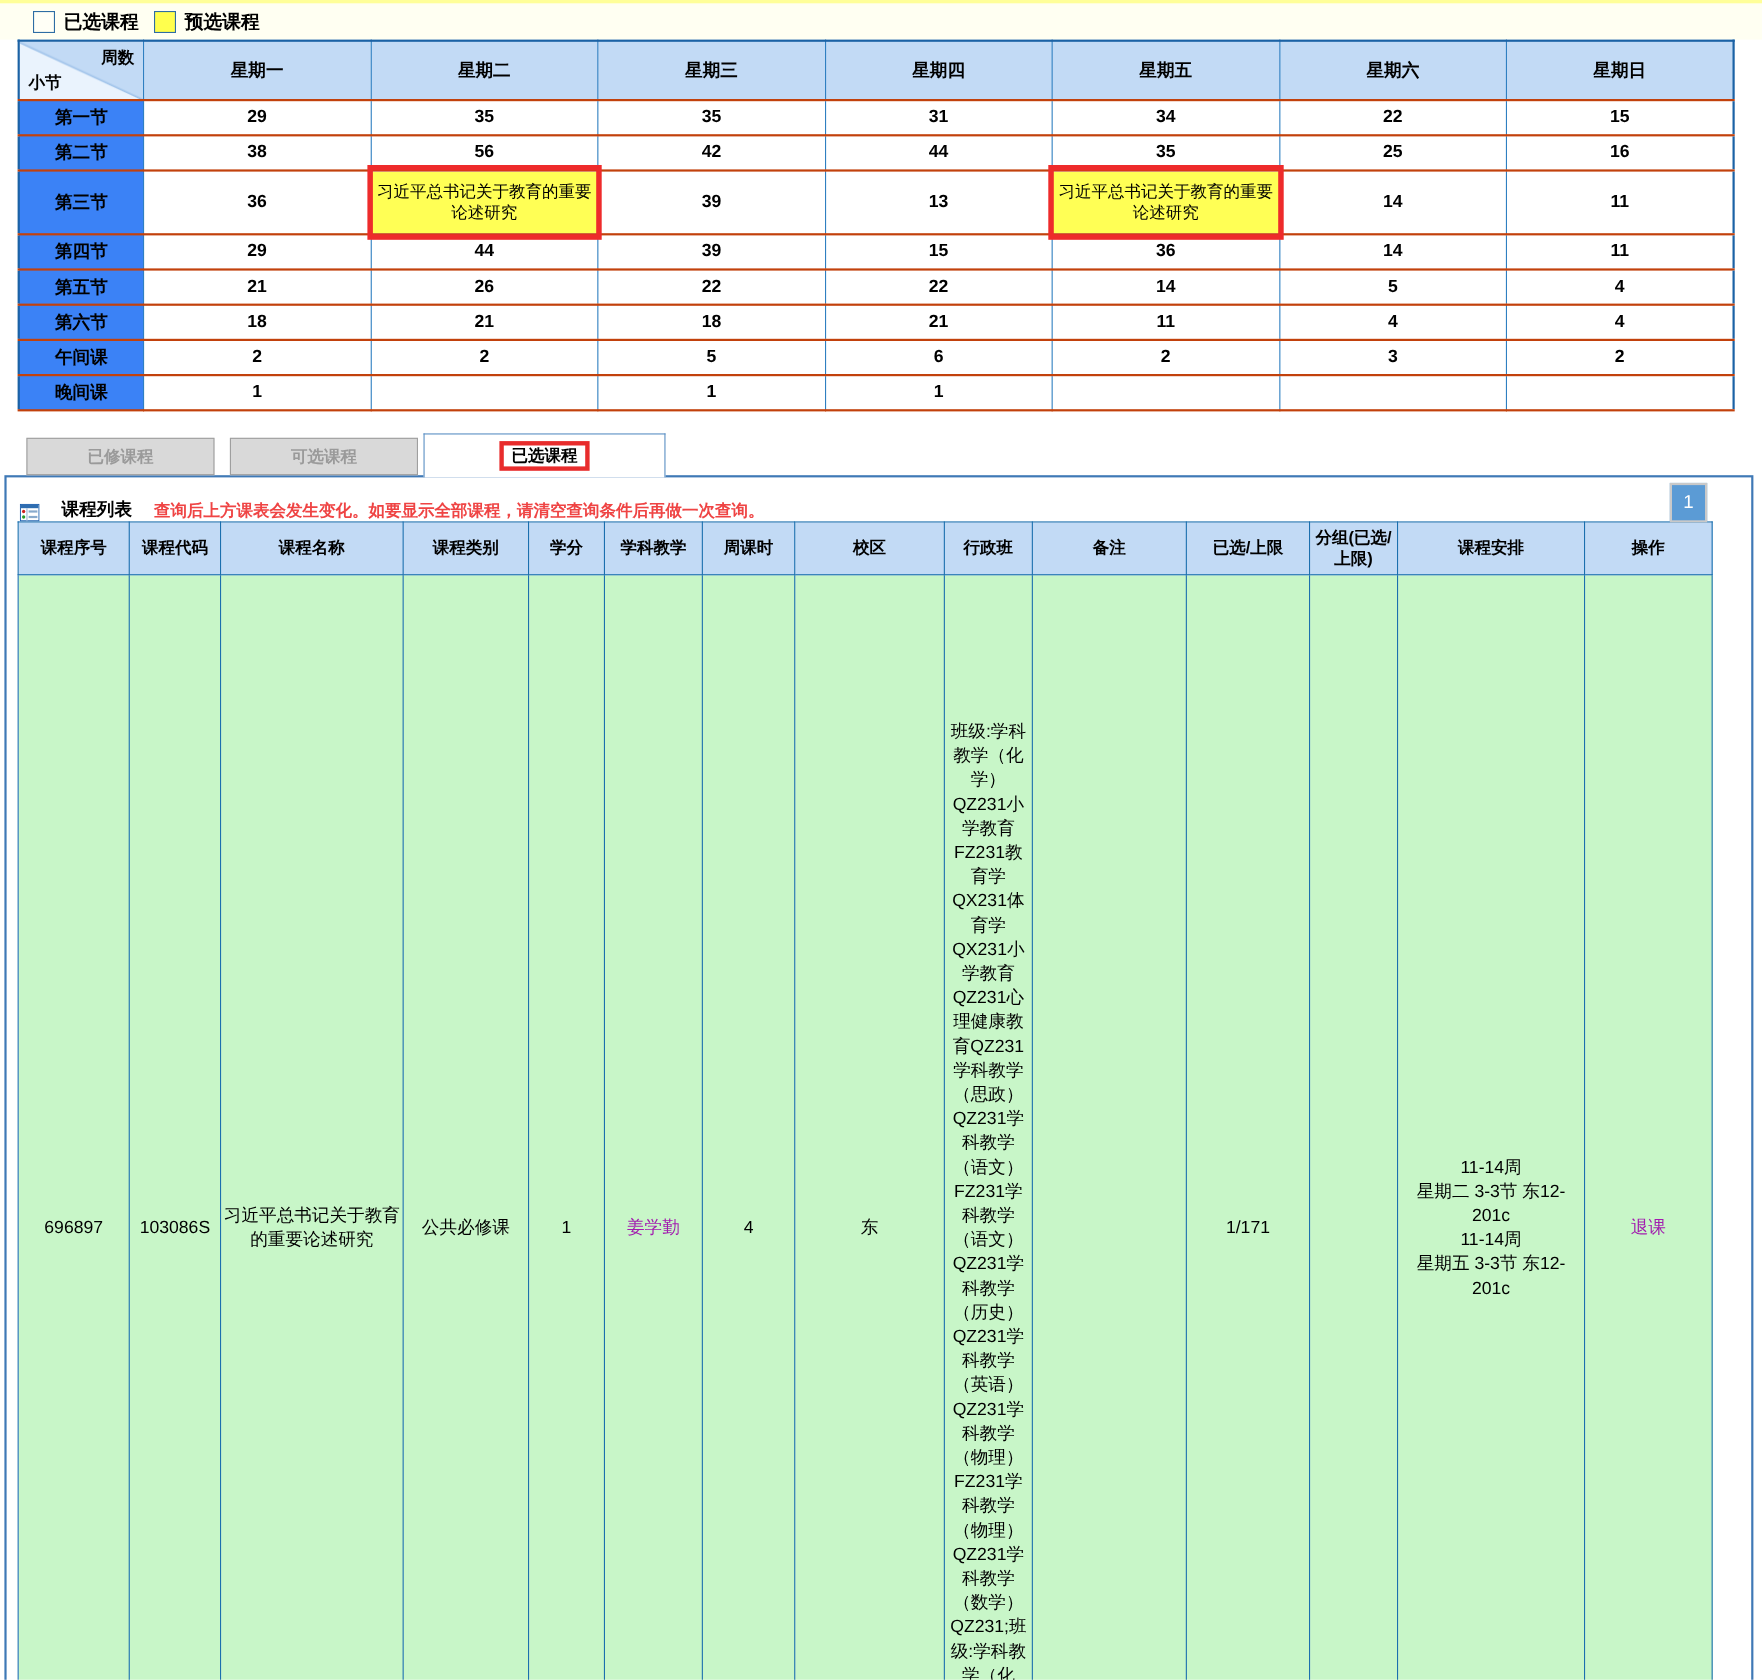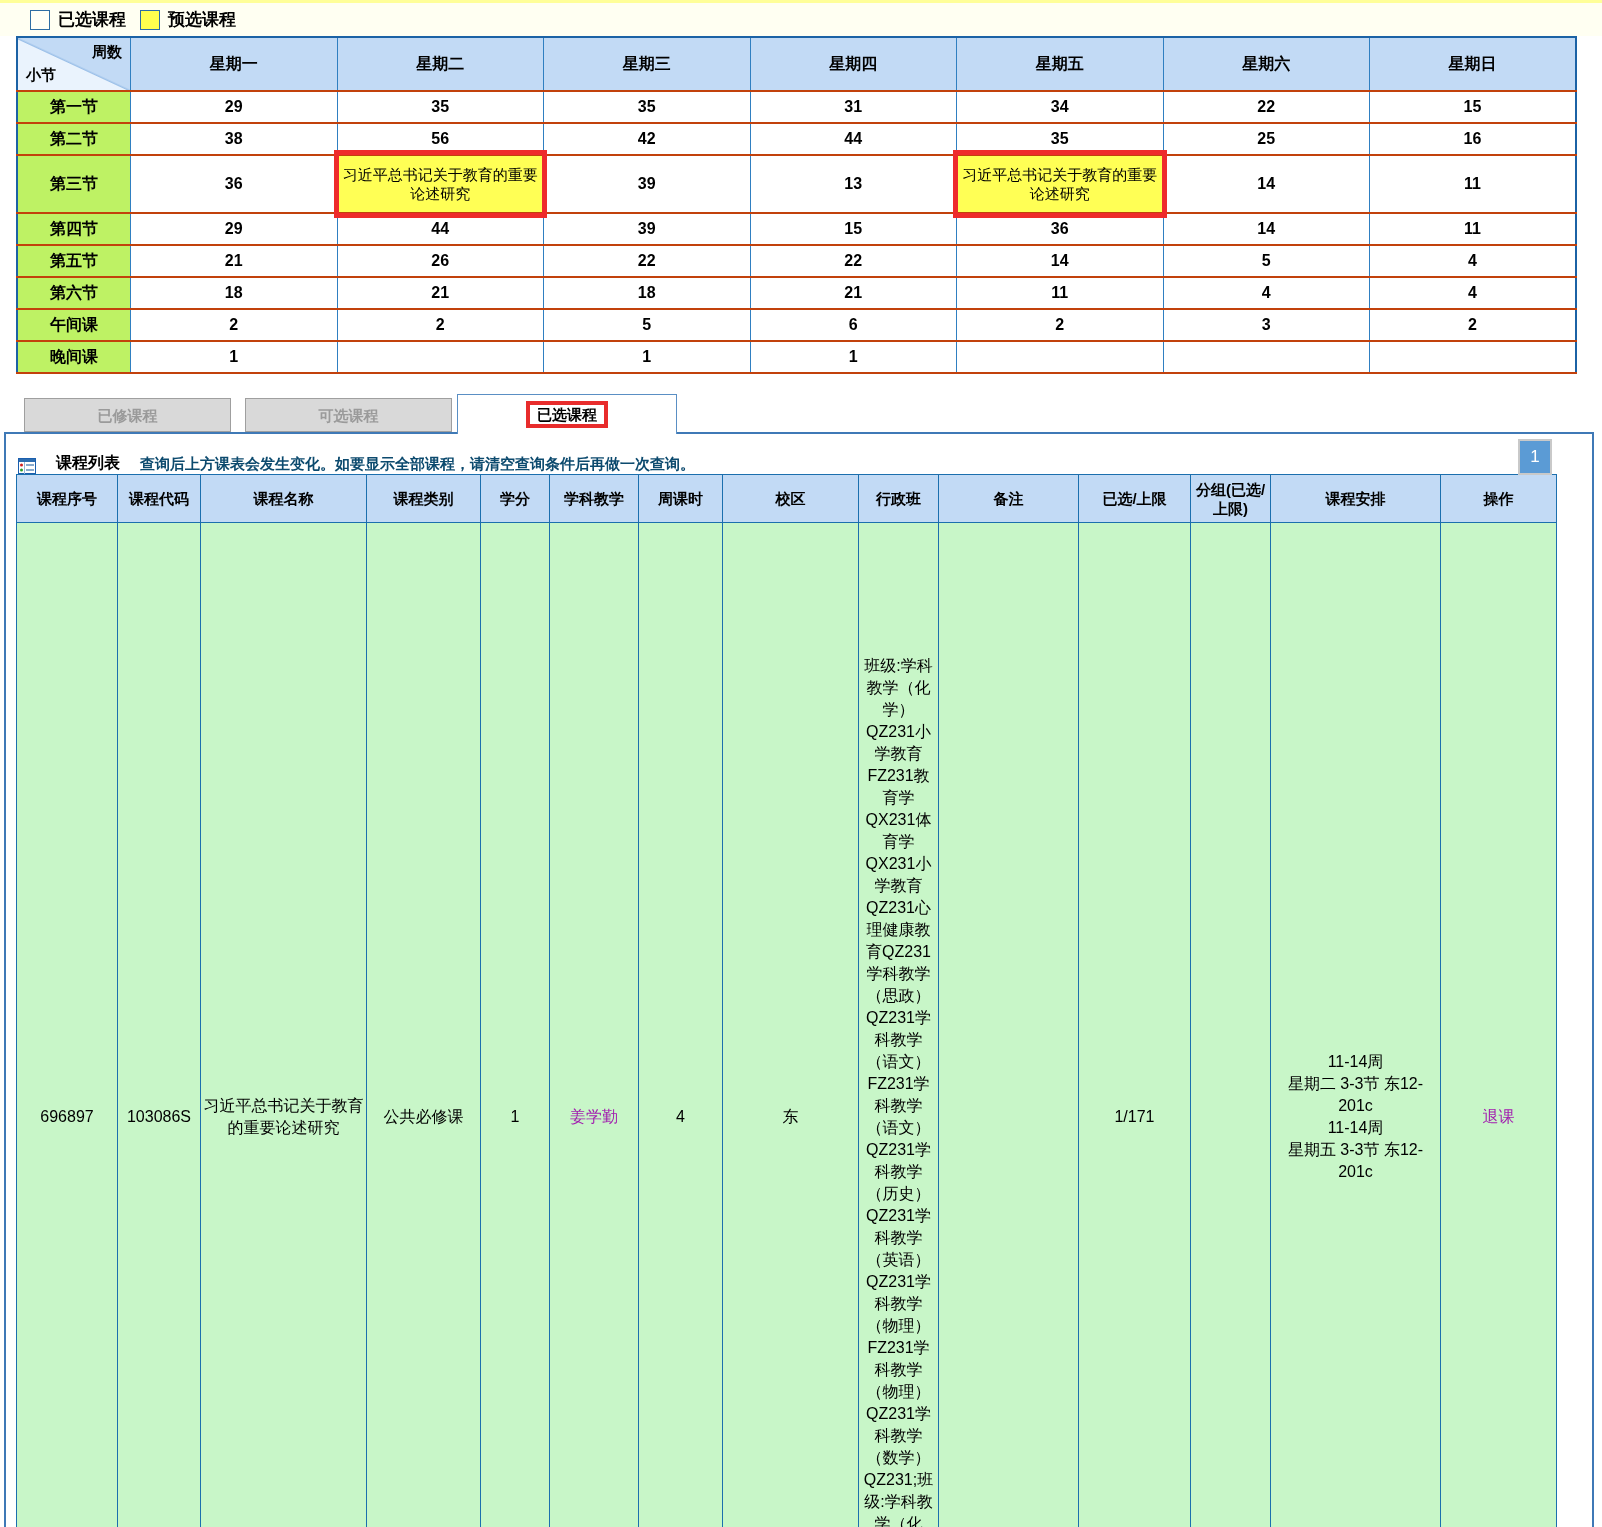--- a/index.html
+++ b/index.html
@@ -25,51 +25,51 @@
     border:1px solid #2f7fc1;text-align:center;vertical-align:middle;padding:0;
   }
   table.timetable tr{border-bottom:2px solid #c2410c;}
   .tt-day{background:#c2daf5;font-size:16px;font-weight:bold;height:52px;}
   .tt-corner{
     width:112px;background:linear-gradient(to top right,#eaf3fd 48%,#9cc0e8 49%,#c2daf5 51%);
     position:relative;height:52px;
   }
   .tt-corner .c-top{position:absolute;top:5px;right:8px;font-size:15px;font-weight:bold;}
   .tt-corner .c-bottom{position:absolute;bottom:5px;left:8px;font-size:15px;font-weight:bold;}
-  .tt-label{background:#bef264;font-size:16px;font-weight:bold;height:30px;margin-left:22px;}
+  .tt-label{background:#3b82f6;font-size:16px;font-weight:bold;height:30px;margin-left:22px;}
   .tt-num{background:#fff;font-size:16px;font-weight:bold;}
   tr.tall td,tr.tall th{height:56px;}
   td.hl-cell{background:#ffff55;position:relative;font-weight:normal;}
   td.hl-cell .hl-text{font-size:15px;font-weight:normal;line-height:19px;padding:2px 4px;position:relative;z-index:1;}
   td.hl-cell::after{
     content:"";position:absolute;left:-4px;right:-4px;top:-6px;bottom:-6px;
     border:5px solid #ee2b2b;pointer-events:none;z-index:2;
   }
   
   .tabs{display:flex;align-items:flex-end;margin:18px 0 0 24px;height:40px;position:relative;z-index:2;}
   .tab{
-    width:207px;height:34px;line-height:34px;text-align:center;
+    width:171px;height:34px;line-height:34px;text-align:center;
     background:#d9d9d9;border:1px solid #9f9f9f;color:#9a9a9a;
     font-size:15px;font-weight:bold;box-sizing:border-box;cursor:pointer;
   }
   .tab.t2{margin-left:14px;}
   .tab.active{
     width:220px;margin-left:5px;height:40px;line-height:40px;background:#fff;color:#000;
     border:1px solid #5a8fc4;border-bottom:none;margin-bottom:-2px;
   }
   .red-box{border:4px solid #e82c2c;padding:1px 7px;}
   
   .panel{
     margin:0 8px 0 4px;border:2px solid #3f79b6;background:#fff;position:relative;
     min-height:1120px;
   }
   .notice-row{height:40px;display:flex;align-items:flex-end;gap:20px;padding-left:12px;}
   .grid-icon{width:18px;height:16px;display:inline-block;}
   .list-title{font-size:16px;font-weight:bold;}
-  .notice{font-size:15px;font-weight:bold;color:#0c4a6e;}
+  .notice{font-size:15px;font-weight:bold;color:#ef4444;}
   .page-badge{
     position:absolute;top:5px;right:40px;width:30px;height:32px;line-height:32px;
     background:#5b9bd5;color:#fff;text-align:center;font-size:17px;
     border:2px solid #c9c9c9;box-sizing:content-box;cursor:pointer;
   }
   
   table.course-table{
     border-collapse:collapse;table-layout:fixed;margin-left:10px;width:1540px;
   }
   table.course-table th,table.course-table td{

